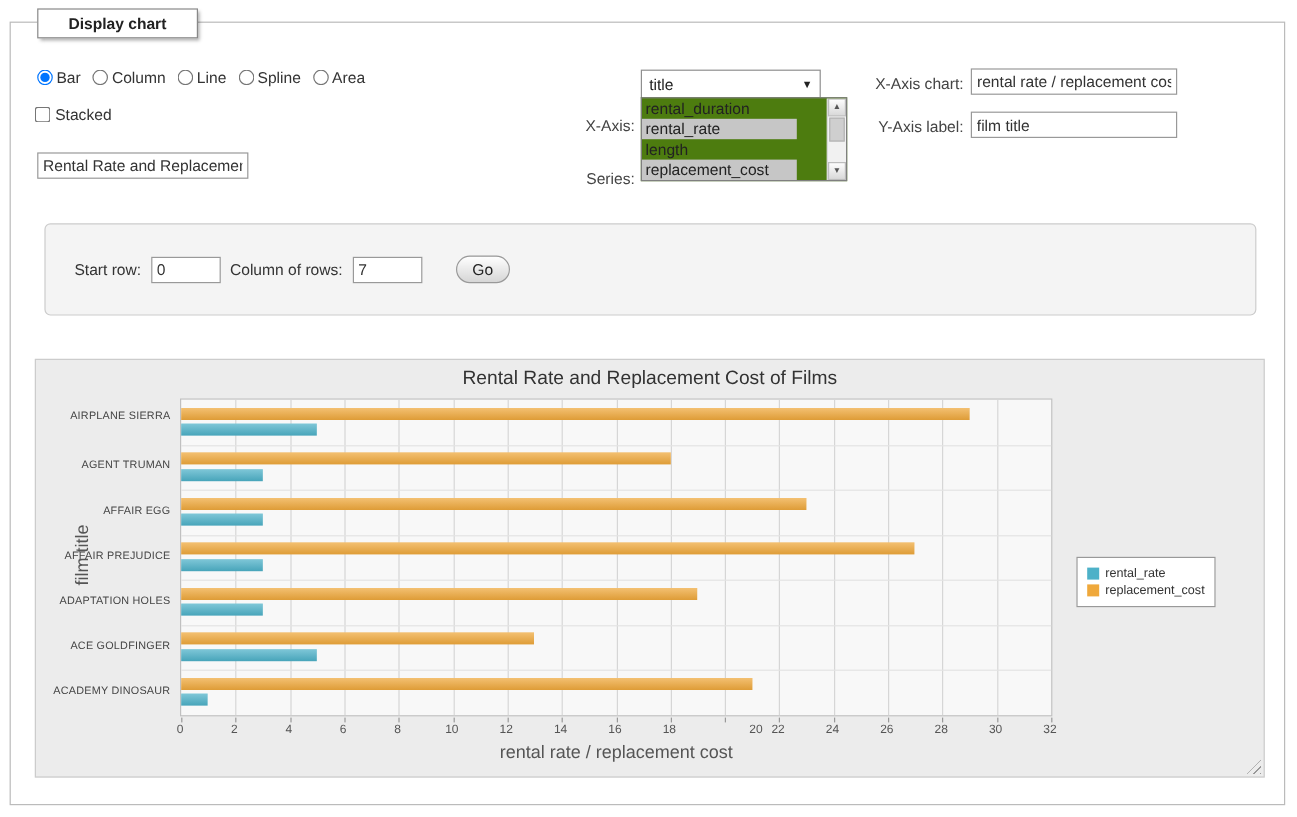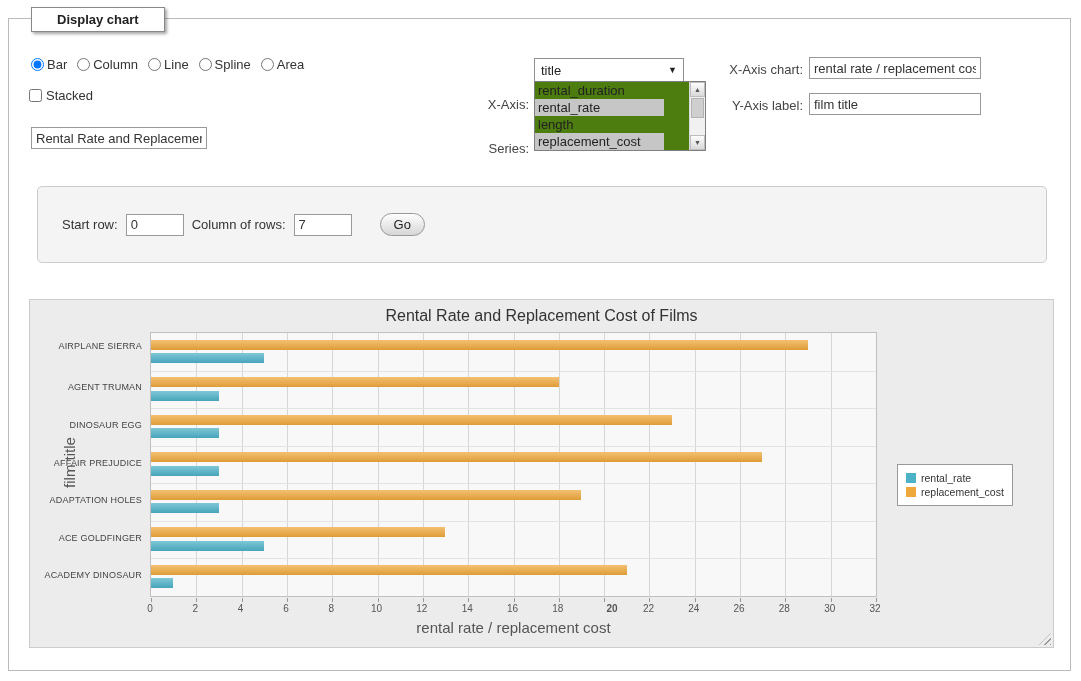--- a/index.html
+++ b/index.html
@@ -164,38 +164,38 @@
         <div class="bar" title="rental_rate: 2.99" style="top: 57.5714px; width: 67.7422px; background-color: rgb(77, 177, 200);"></div>
         <div class="bar" title="rental_rate: 2.99" style="top: 95.1429px; width: 67.7422px; background-color: rgb(77, 177, 200);"></div>
         <div class="bar" title="rental_rate: 2.99" style="top: 132.714px; width: 67.7422px; background-color: rgb(77, 177, 200);"></div>
         <div class="bar" title="rental_rate: 2.99" style="top: 170.286px; width: 67.7422px; background-color: rgb(77, 177, 200);"></div>
         <div class="bar" title="rental_rate: 4.99" style="top: 207.857px; width: 113.055px; background-color: rgb(77, 177, 200);"></div>
         <div class="bar" title="rental_rate: 0.99" style="top: 245.429px; width: 22.4297px; background-color: rgb(77, 177, 200);"></div>
       </div>
     <div class="cat-labels">
         <div class="cat-label" style="top: 9px;">AIRPLANE SIERRA</div>
         <div class="cat-label" style="top: 50.3571px;">AGENT TRUMAN</div>
-        <div class="cat-label" style="top: 87.9286px;">DINOSAUR EGG</div>
+        <div class="cat-label" style="top: 87.9286px;">AFFAIR EGG</div>
         <div class="cat-label" style="top: 125.5px;">AFFAIR PREJUDICE</div>
         <div class="cat-label" style="top: 163.071px;">ADAPTATION HOLES</div>
         <div class="cat-label" style="top: 200.643px;">ACE GOLDFINGER</div>
         <div class="cat-label" style="top: 238.214px;">ACADEMY DINOSAUR</div>
       </div>
     <div class="tick-labels">
         <div class="tick-label" style="left: 0px;">0</div>
         <div class="tick-label" style="left: 45.3125px;">2</div>
         <div class="tick-label" style="left: 90.625px;">4</div>
         <div class="tick-label" style="left: 135.938px;">6</div>
         <div class="tick-label" style="left: 181.25px;">8</div>
         <div class="tick-label" style="left: 226.562px;">10</div>
         <div class="tick-label" style="left: 271.875px;">12</div>
         <div class="tick-label" style="left: 317.188px;">14</div>
         <div class="tick-label" style="left: 362.5px;">16</div>
         <div class="tick-label" style="left: 407.812px;">18</div>
-        <div class="tick-label" style="left: 462px; font-weight: bold;">20</div>
+        <div class="tick-label" style="left: 480px;">20</div>
         <div class="tick-label" style="left: 498.438px;">22</div>
         <div class="tick-label" style="left: 543.75px;">24</div>
         <div class="tick-label" style="left: 589.062px; text-align: center;">26</div>
         <div class="tick-label" style="left: 634.375px;">28</div>
         <div class="tick-label" style="left: 679.688px;">30</div>
         <div class="tick-label" style="left: 725px;">32</div>
       </div>
     <div class="x-title">rental rate / replacement cost</div>
     <div class="legend-box">
         <div class="legend-row">

